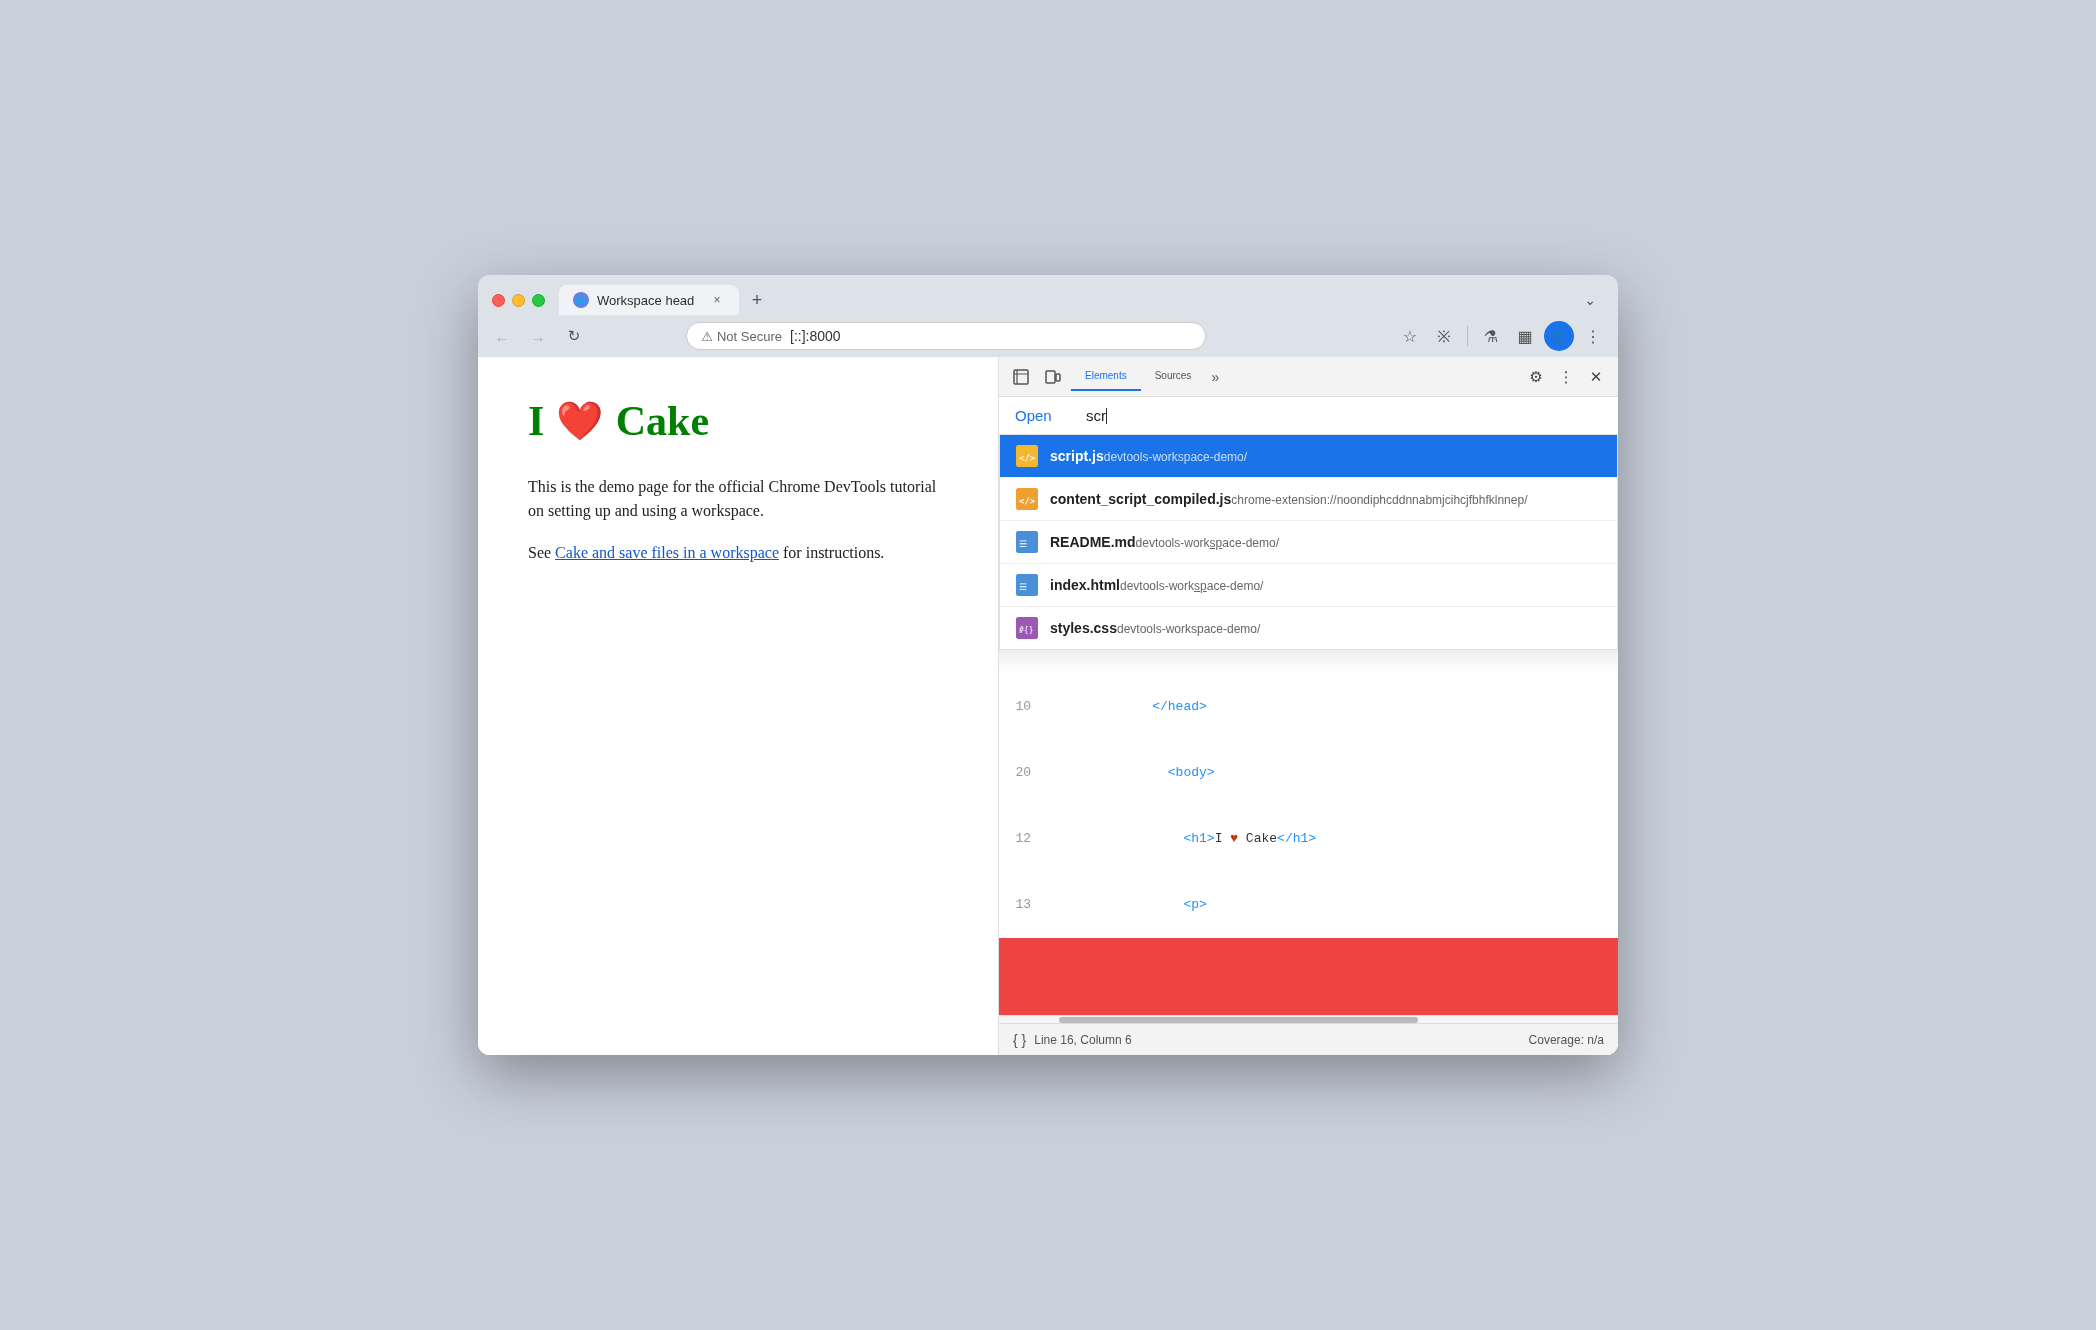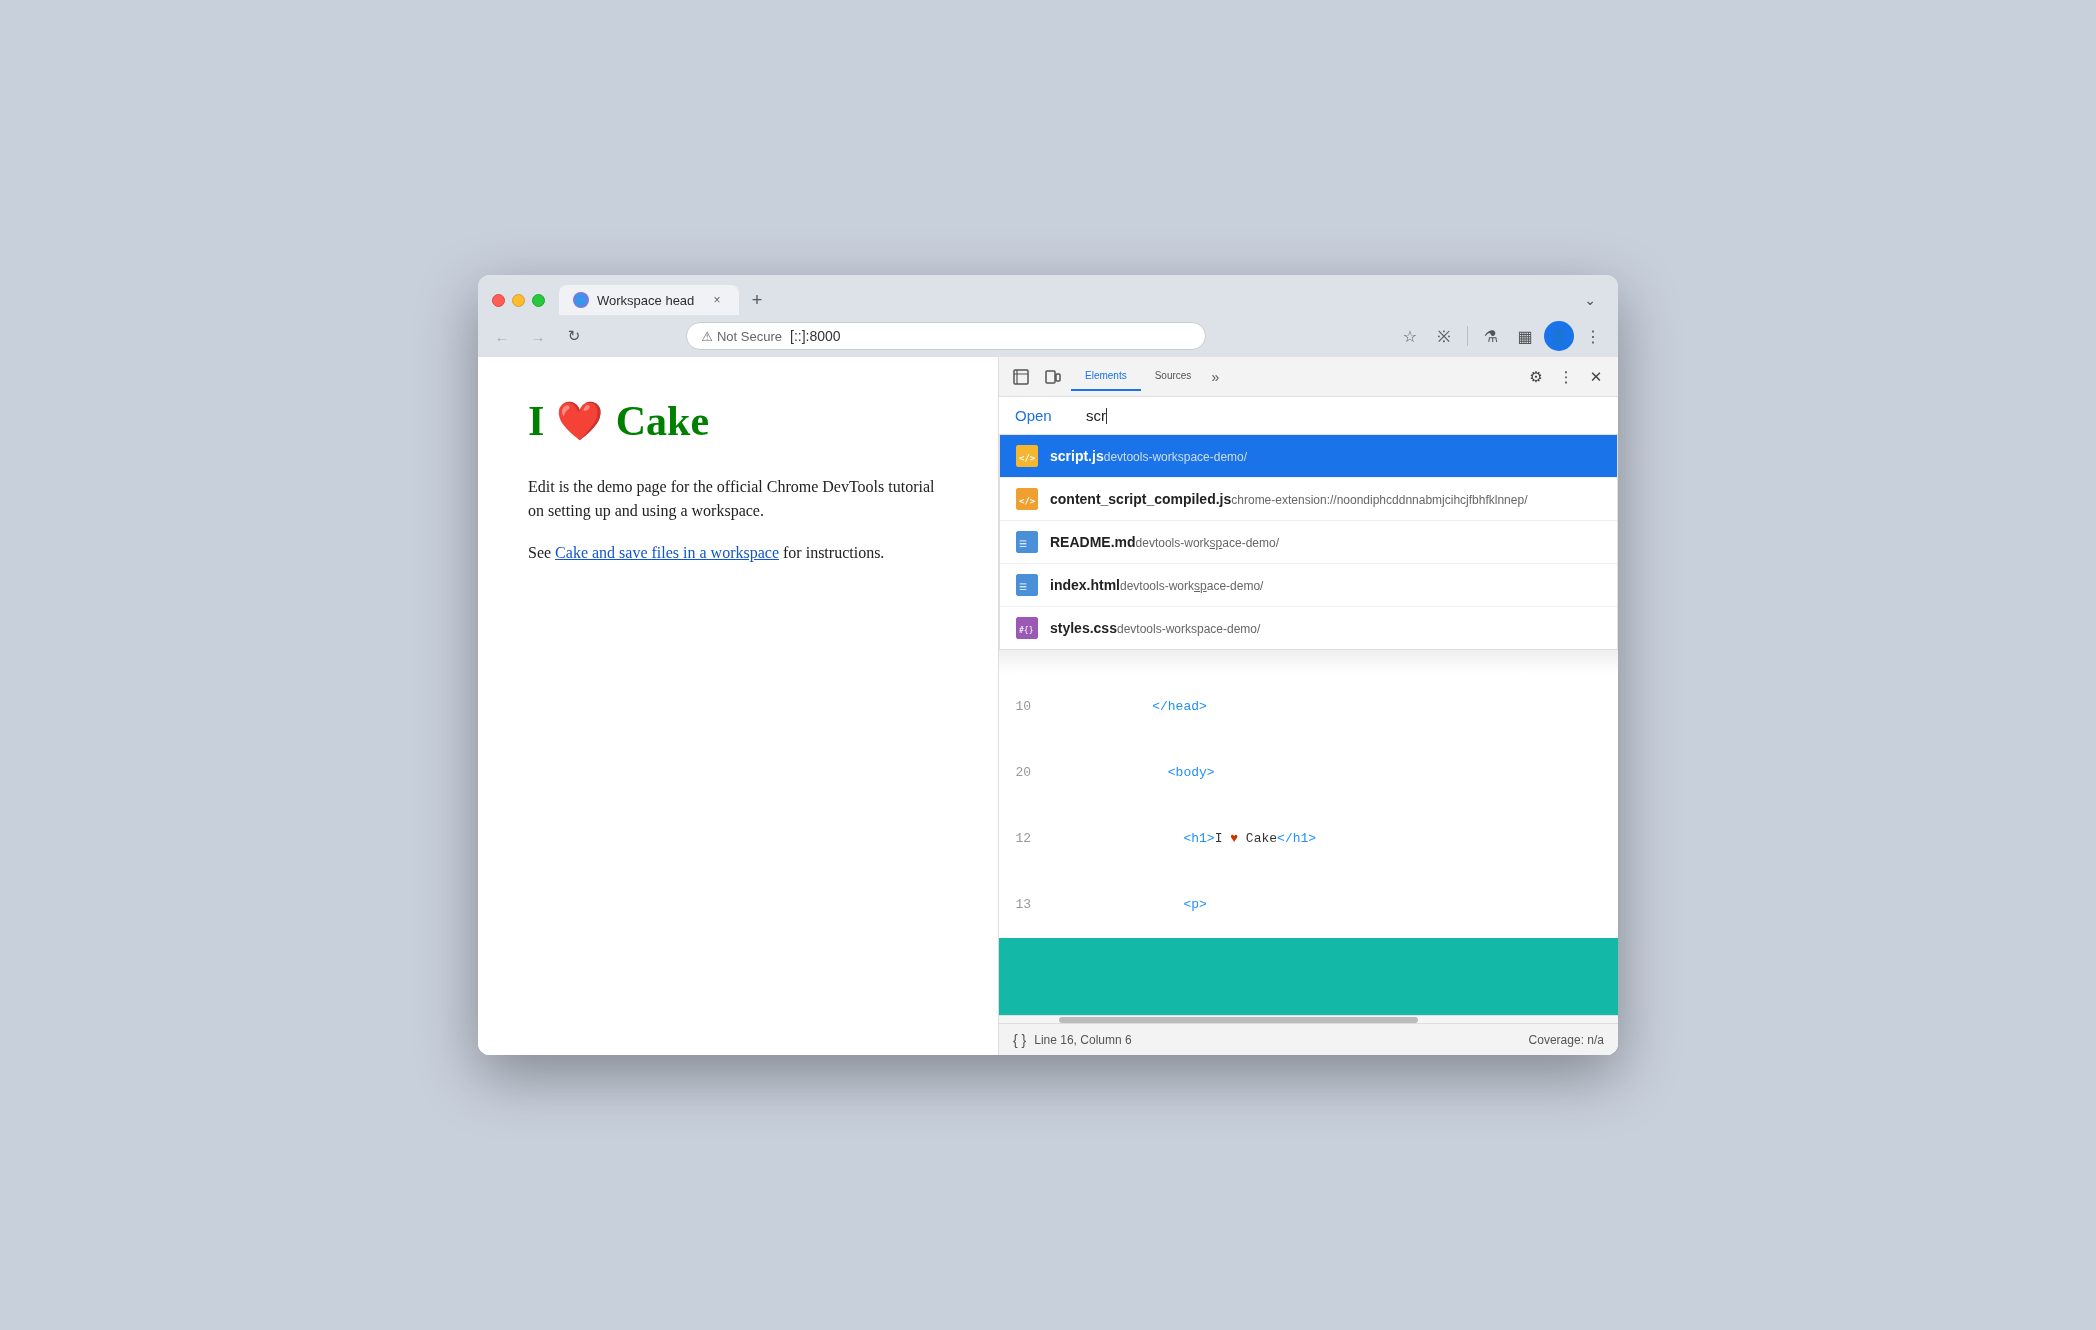--- a/index.html
+++ b/index.html
@@ -413,21 +413,21 @@
     }
     .file-result-path {
       font-size: 12px;
       color: #666;
       margin-top: 2px;
     }
     .file-result-item.selected .file-result-path { color: #cde; }
     
     .code-area {
       flex: 1;
-      background: #14b8a6;
+      background: #ef4444;
       overflow: hidden;
       position: relative;
     }
     .code-lines {
       display: flex;
       flex-direction: column;
       font-family: 'Courier New', Courier, monospace;
       font-size: 13px;
     }
     .code-line {
@@ -543,21 +543,21 @@
 
   <div class="content-area">
 
     <div class="page-content">
       <div class="page-heading">
         <span class="page-heading-i">I</span>
         <span class="page-heading-heart">❤️</span>
         <span class="page-heading-cake">Cake</span>
       </div>
       <p class="page-text">
-        <span>Edit is the demo page for the official Chrome DevTools tutorial on setting up and using a workspace.</span>
+        <span>This is the demo page for the official Chrome DevTools tutorial on setting up and using a workspace.</span>
       </p>
       <p class="page-text">
         See <a class="page-link">Cake and save files in a workspace</a><span> for instructions.</span>
       </p>
     </div>
 
     <div class="devtools-panel">
 
       <div class="devtools-toolbar">
         <div class="devtools-tool-icon">

